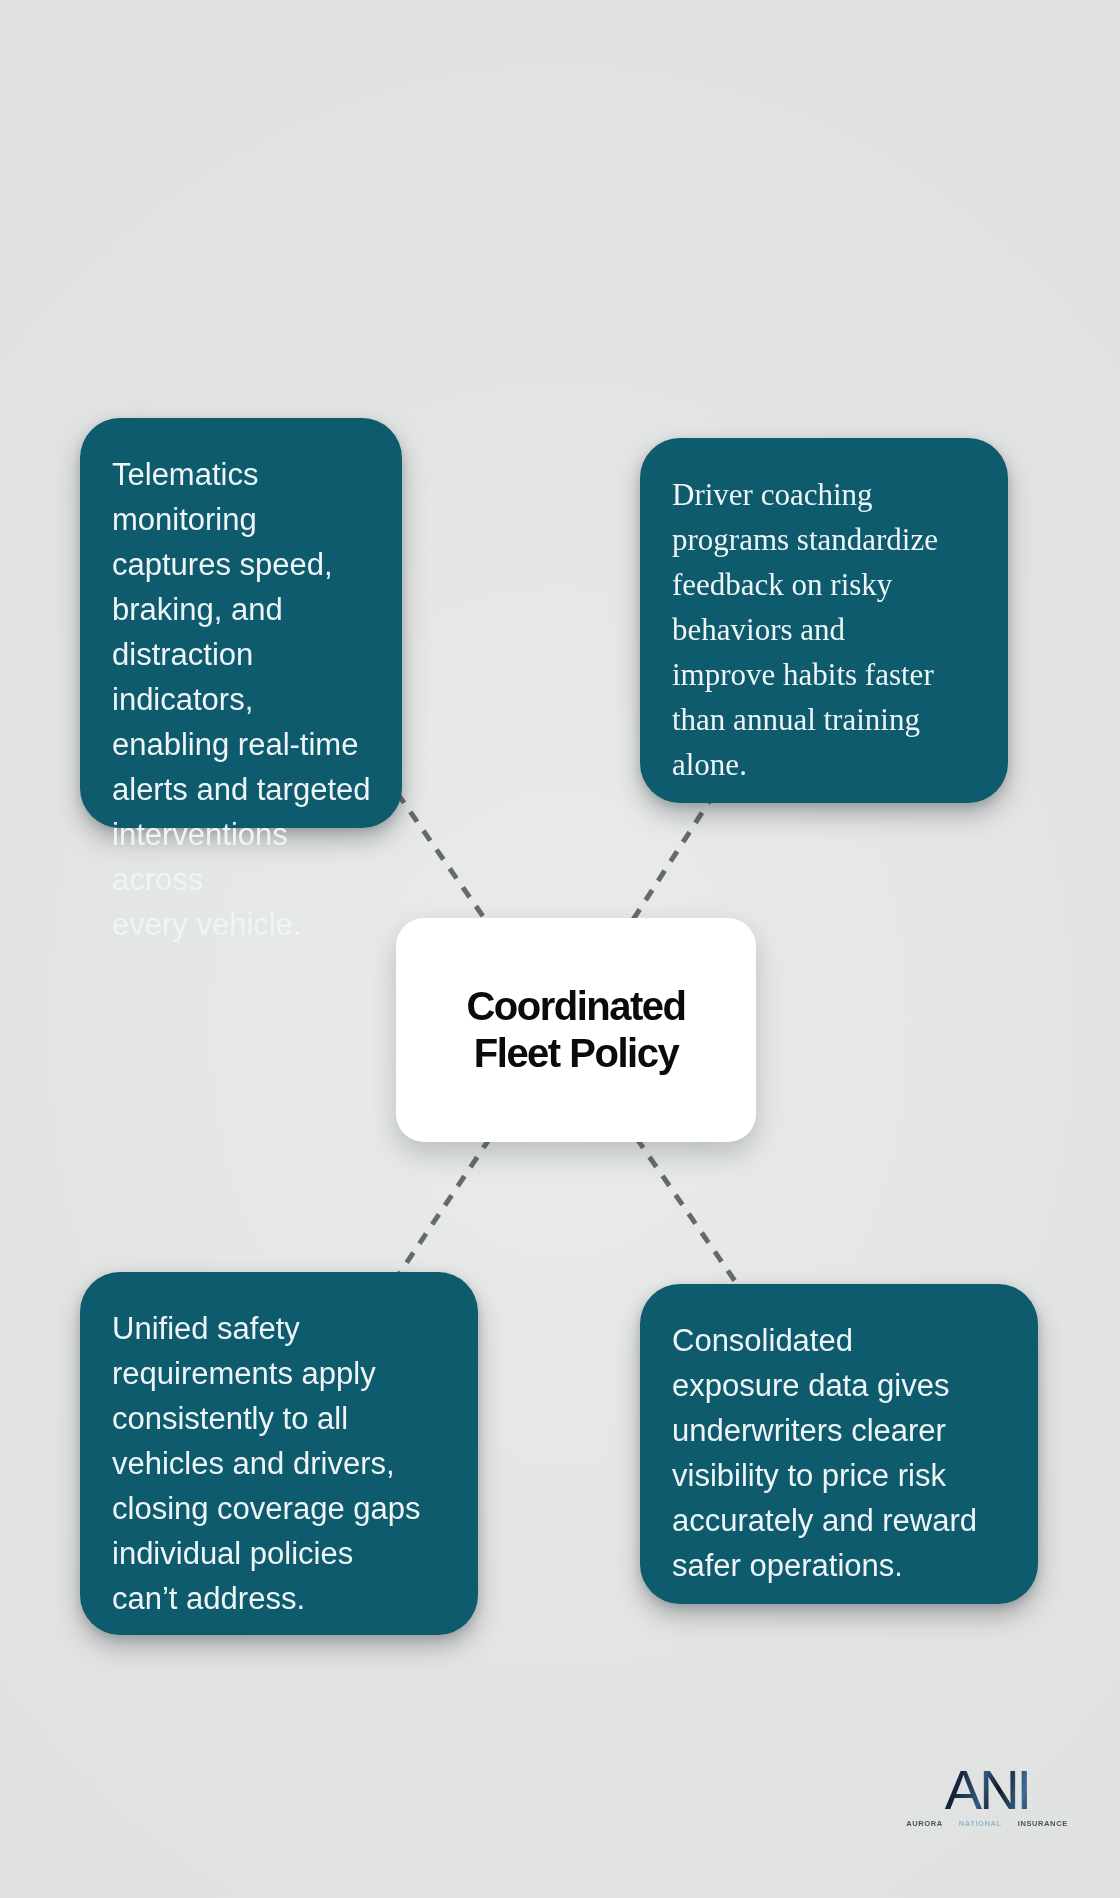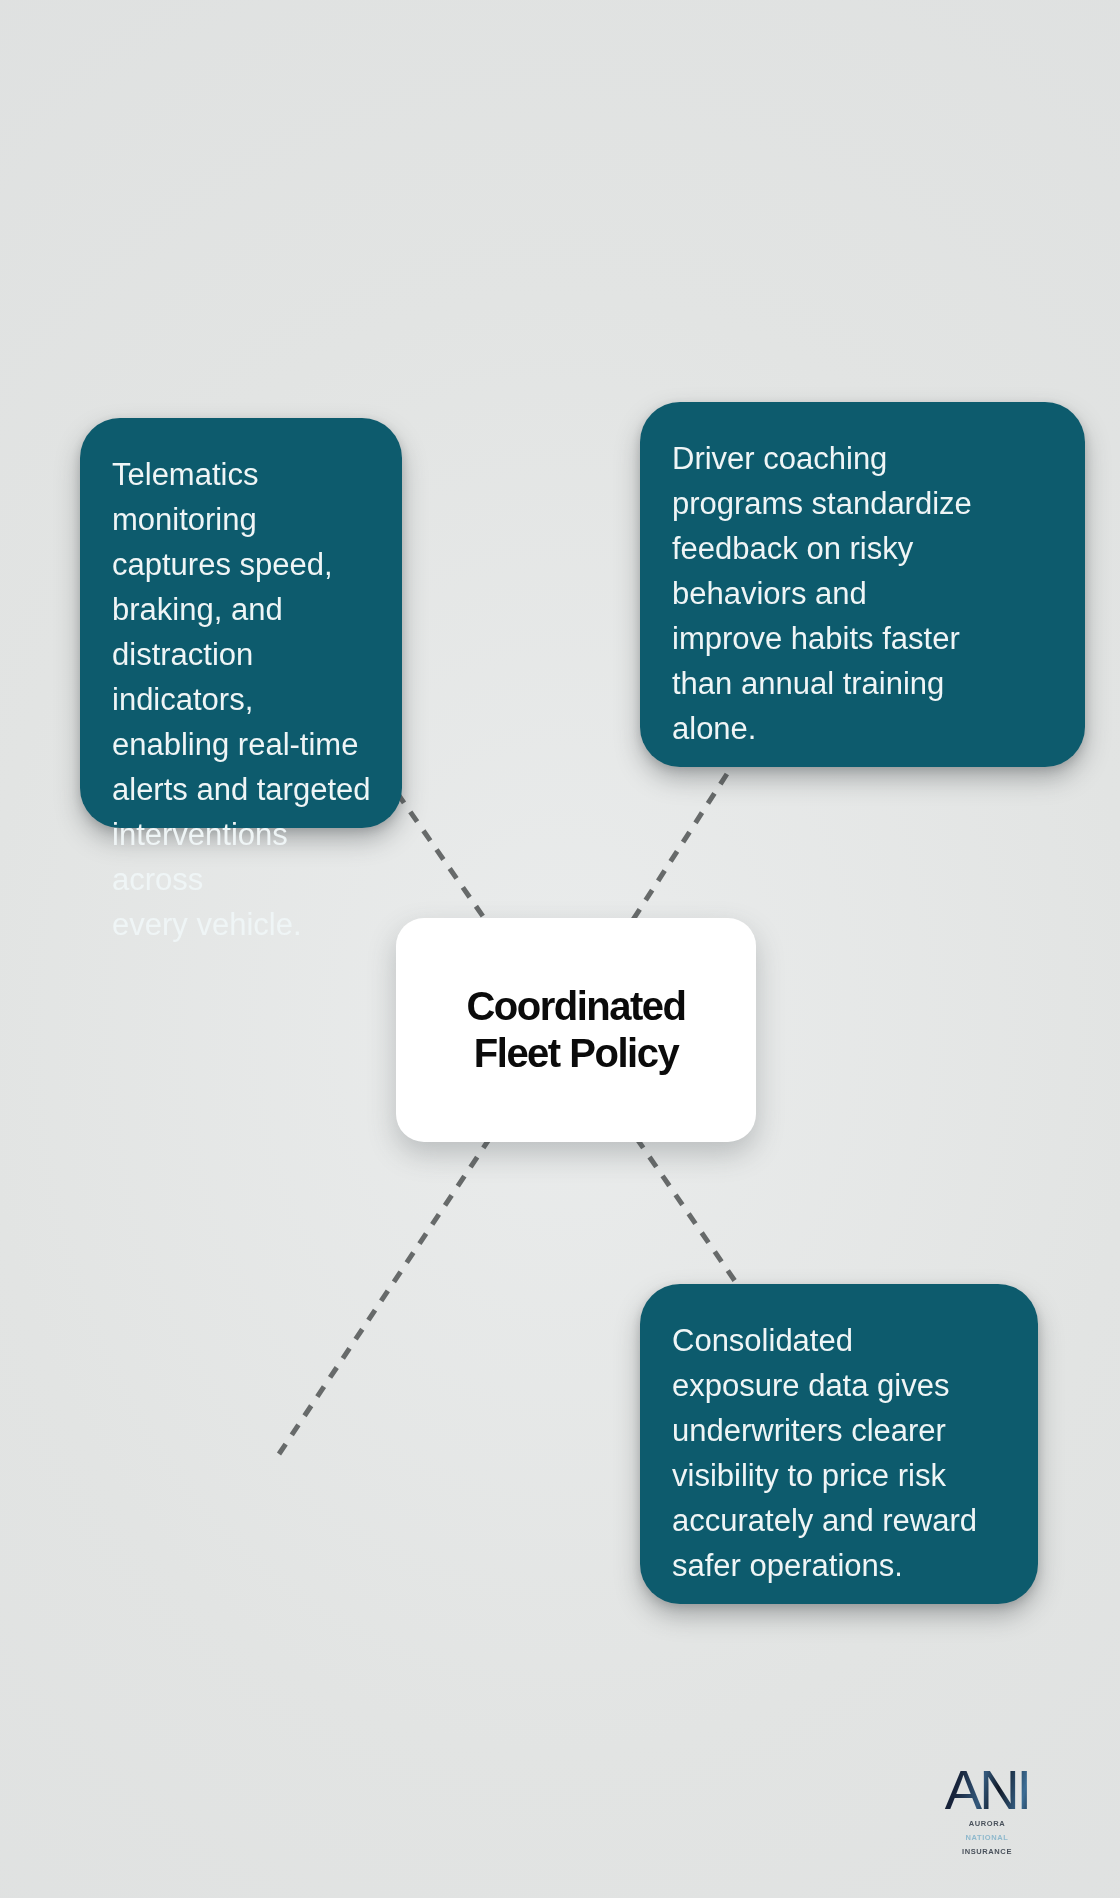--- a/index.html
+++ b/index.html
@@ -49,21 +49,21 @@
   }
   .node p {
     margin: 0;
     padding: 34px 28px 0 32px;
     font-size: 31px;
     line-height: 45px;
     color: #eff5f6;
     white-space: pre-line;
   }
   .node.tl { left: 80px;  top: 418px;  width: 322px; height: 410px; }
-  .node.tr { left: 640px; top: 402px;  width: 445px; height: 365px; }
+  .node.tr { left: 640px; top: 438px;  width: 368px; height: 365px; font-family: Liberation Serif, serif; }
   .node.bl { left: 80px;  top: 1272px; width: 398px; height: 363px; }
   .node.br { left: 640px; top: 1272px; width: 398px; height: 320px; margin-top: 12px; }
 
   .center-node {
     position: absolute;
     left: 396px;
     top: 918px;
     width: 360px;
     height: 224px;
     background: #ffffff;
@@ -104,27 +104,26 @@
                                   #101826 58%, #3c6d95 76%, #0c1220 90%);
       -webkit-background-clip: text;
       background-clip: text;
       color: transparent;
     }
   }
   .logo-tagline {
     margin-top: 3px;
     display: flex;
     justify-content: center;
-    gap: 4px;
+    gap: 16px;
     font-size: 7.5px;
     line-height: 10px;
     letter-spacing: 0.6px;
     color: #49515b;
     font-weight: 700;
-    flex-direction: column;
   }
   .logo-tagline .nat { color: #8fb9cd; }
 </style>
 </head>
 <body>
 
 <div class="page">
 
 
   <svg class="connectors" viewBox="0 0 1120 1898" xmlns="http://www.w3.org/2000/svg" aria-hidden="true">
@@ -148,20 +147,29 @@
   <div class="node tr">
     <p>Driver coaching
 programs standardize
 feedback on risky
 behaviors and
 improve habits faster
 than annual training
 alone.</p>
   </div>
 
+  <div class="node bl">
+    <p>Unified safety
+requirements apply
+consistently to all
+vehicles and drivers,
+closing coverage gaps
+individual policies
+can’t address.</p>
+  </div>
 
   <div class="node br">
     <p>Consolidated
 exposure data gives
 underwriters clearer
 visibility to price risk
 accurately and reward
 safer operations.</p>
   </div>
 

